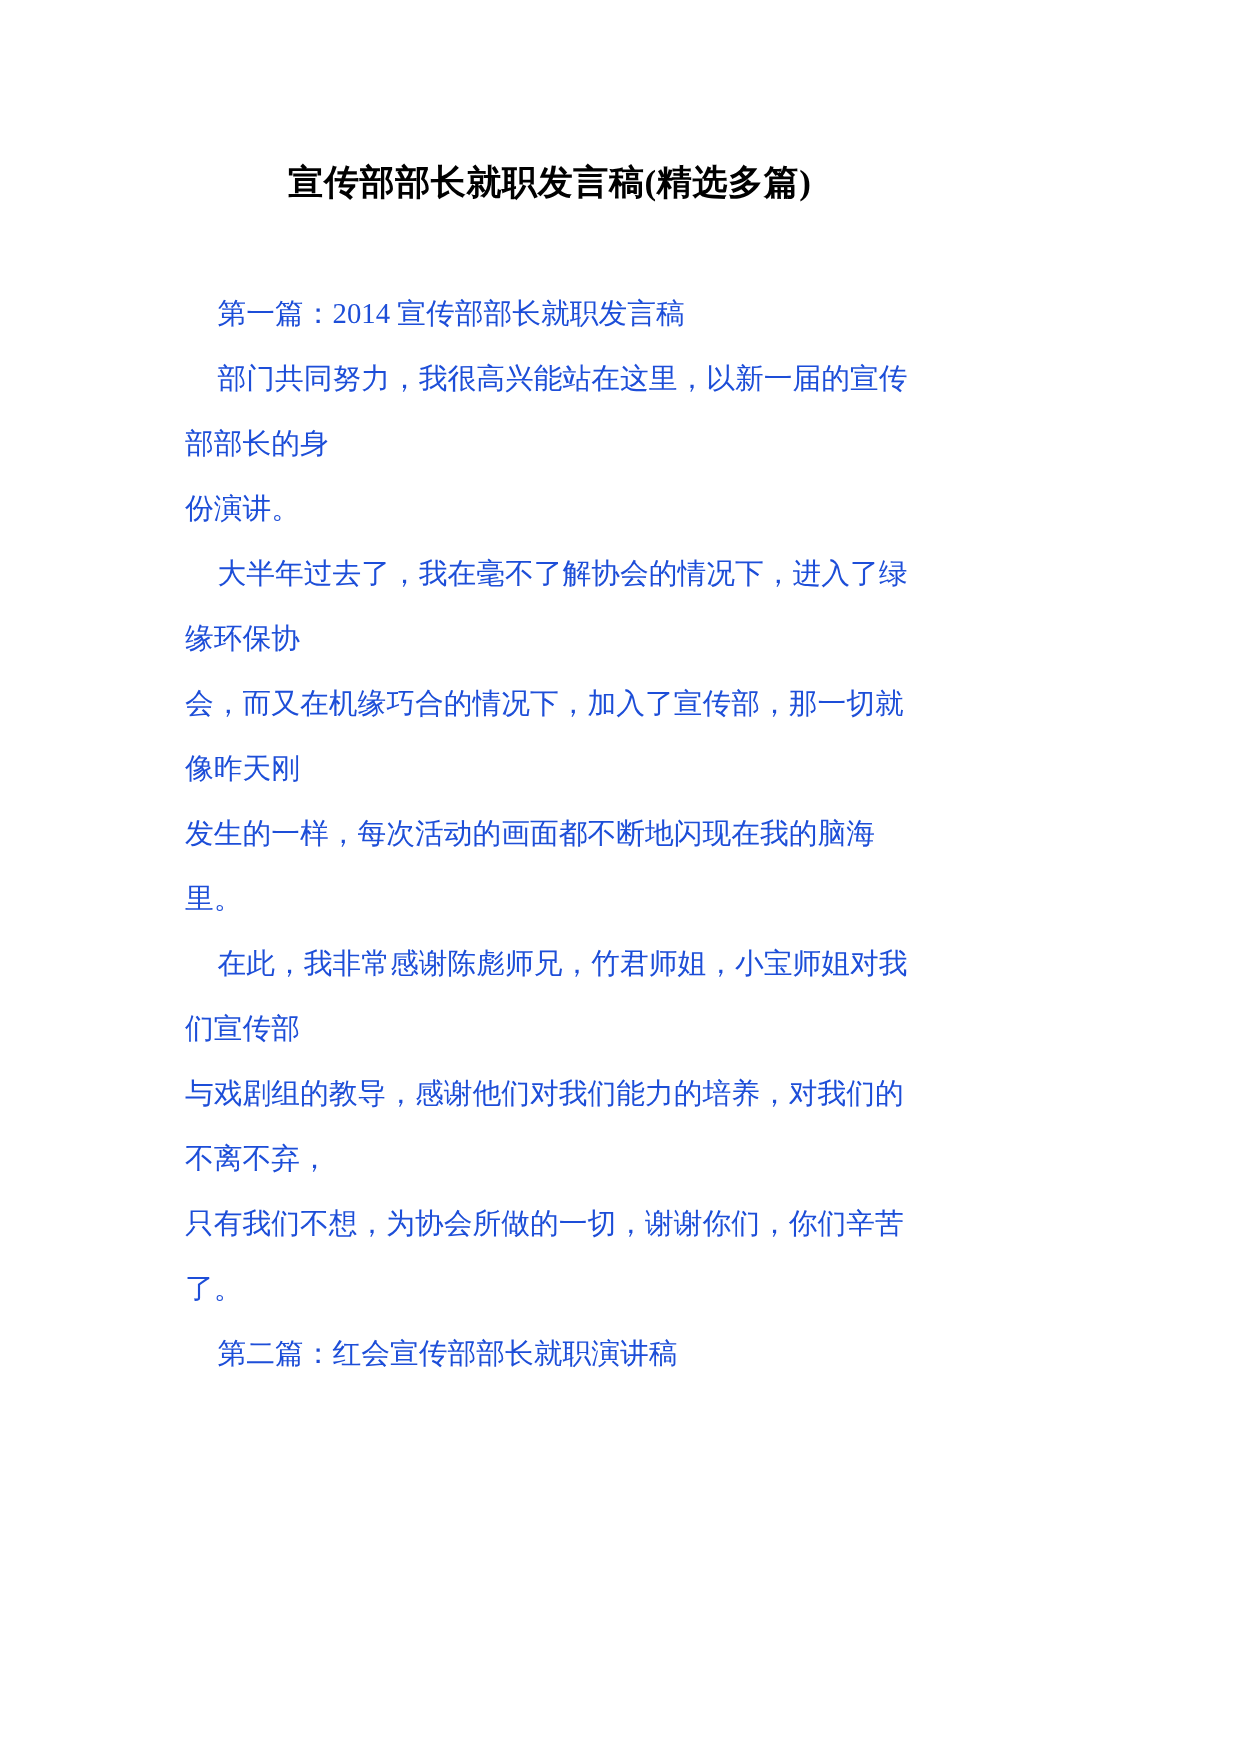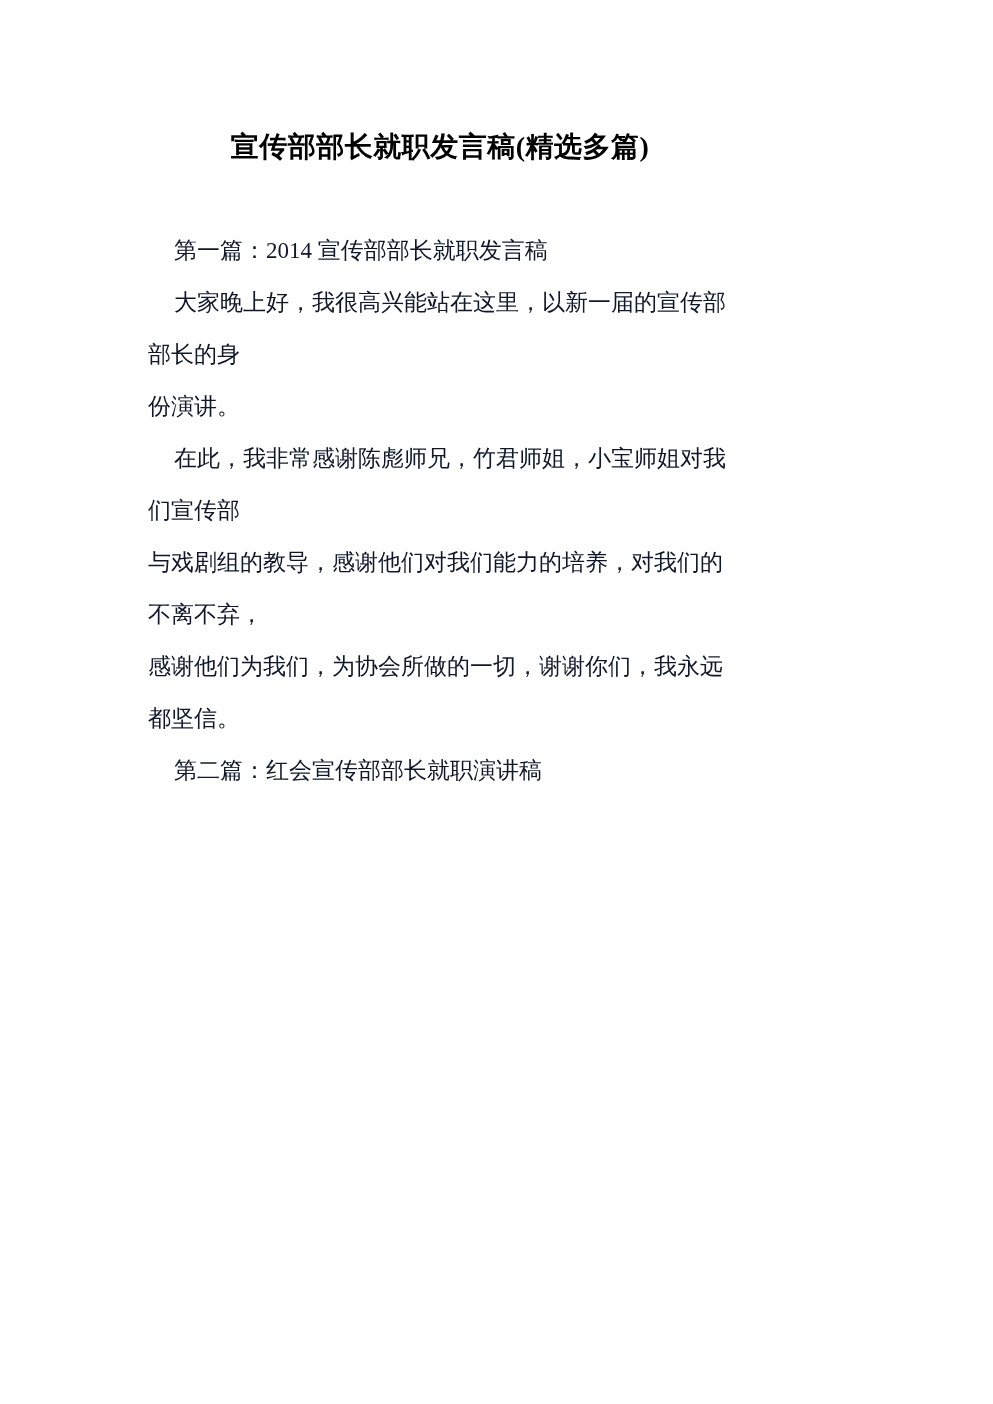--- a/index.html
+++ b/index.html
@@ -31,31 +31,34 @@
     margin-top: 60px;
   }
   .para {
     margin: 0;
     font-size: 23px;
     line-height: 52px;
     text-indent: 26px;
     white-space: pre-line;
     text-align: left;
     letter-spacing: 0px;
-    color: #0f172a;
+    color: #1d4ed8;
   }
 </style>
 </head>
 <body>
 
 <div class="page">
   <h1 class="doc-title">宣传部部长就职发言稿(精选多篇)</h1>
 
   <div class="doc-body">
     <p class="para">第一篇：2014 宣传部部长就职发言稿</p>
-    <p class="para">大家晚上好，我很高兴能站在这里，以新一届的宣传部部长的身
+    <p class="para">部门共同努力，我很高兴能站在这里，以新一届的宣传部部长的身
 份演讲。</p>
+    <p class="para">大半年过去了，我在毫不了解协会的情况下，进入了绿缘环保协
+会，而又在机缘巧合的情况下，加入了宣传部，那一切就像昨天刚
+发生的一样，每次活动的画面都不断地闪现在我的脑海里。</p>
     <p class="para">在此，我非常感谢陈彪师兄，竹君师姐，小宝师姐对我们宣传部
 与戏剧组的教导，感谢他们对我们能力的培养，对我们的不离不弃，
-感谢他们为我们，为协会所做的一切，谢谢你们，我永远都坚信。</p>
+只有我们不想，为协会所做的一切，谢谢你们，你们辛苦了。</p>
     <p class="para">第二篇：红会宣传部部长就职演讲稿</p>
   </div>
 </div>
 
 </body></html>

